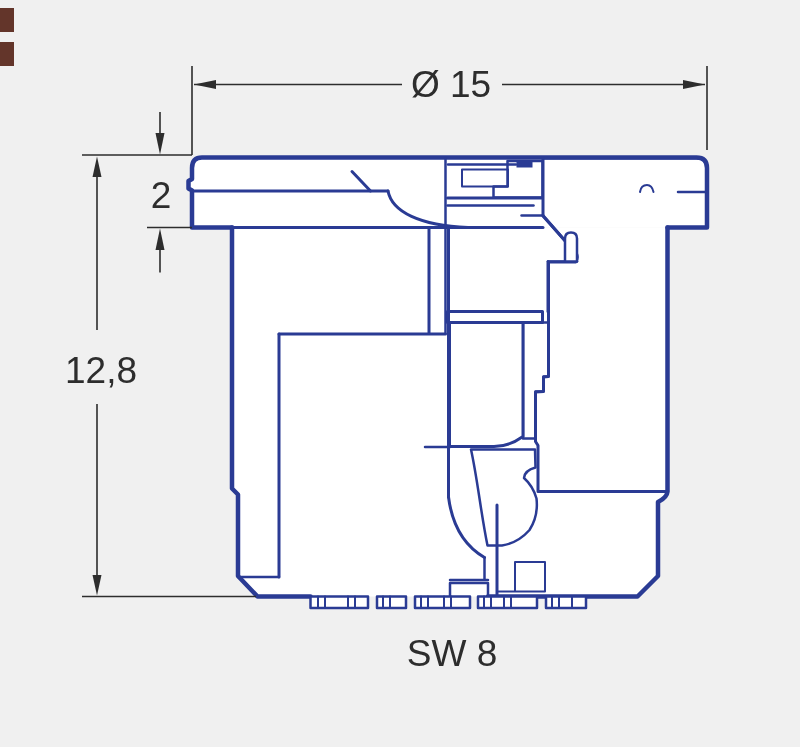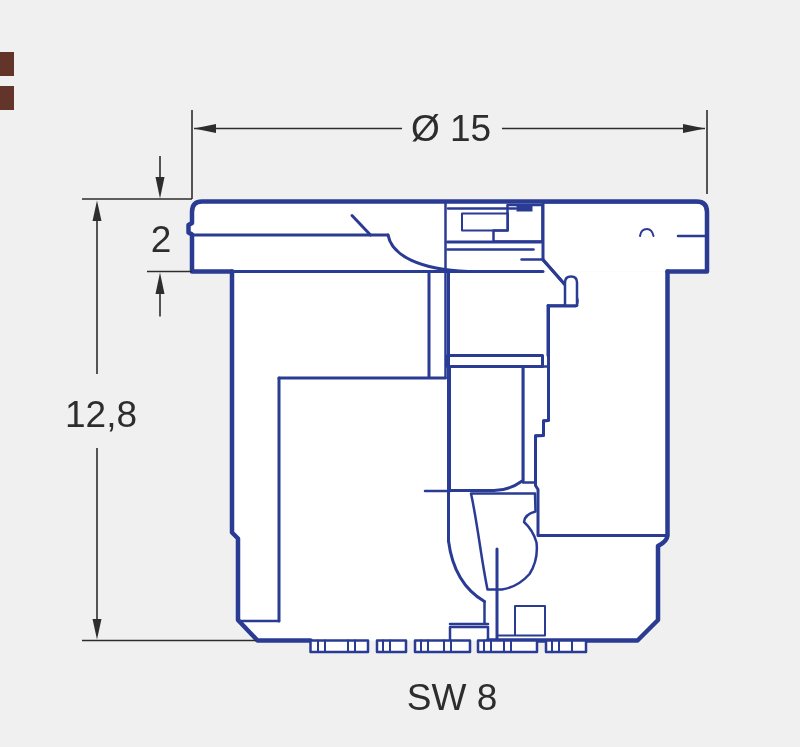--- a/index.html
+++ b/index.html
@@ -4,21 +4,21 @@
 <style>
   :root{
     --line-blue:#2a3b94;
     --dimension-dark:#2d2d2d;
     --hatch-dark:#3c3c3c;
     --background:#f0f0f0;
     --part-fill:#ffffff;
     --edge-marker:#63352a;
   }
   html,body{margin:0;padding:0;background:var(--background);}
-  .stage{position:relative;width:800px;height:692px;background:var(--background);overflow:hidden;margin-top:44px;}
+  .stage{position:relative;width:800px;height:692px;background:var(--background);overflow:hidden;}
   svg{display:block;}
   
   .b45{stroke:var(--line-blue);stroke-width:4.5;fill:none;stroke-linejoin:round;stroke-linecap:round;}
   .b3{stroke:var(--line-blue);stroke-width:3;fill:none;stroke-linejoin:round;stroke-linecap:round;}
   .b25{stroke:var(--line-blue);stroke-width:2.5;fill:none;stroke-linejoin:round;stroke-linecap:round;}
   .b2{stroke:var(--line-blue);stroke-width:2;fill:none;stroke-linejoin:round;stroke-linecap:round;}
   .fw{fill:var(--part-fill);}
   .fblue{fill:var(--line-blue);}
   
   .dim{stroke:var(--dimension-dark);stroke-width:1.6;fill:none;}

